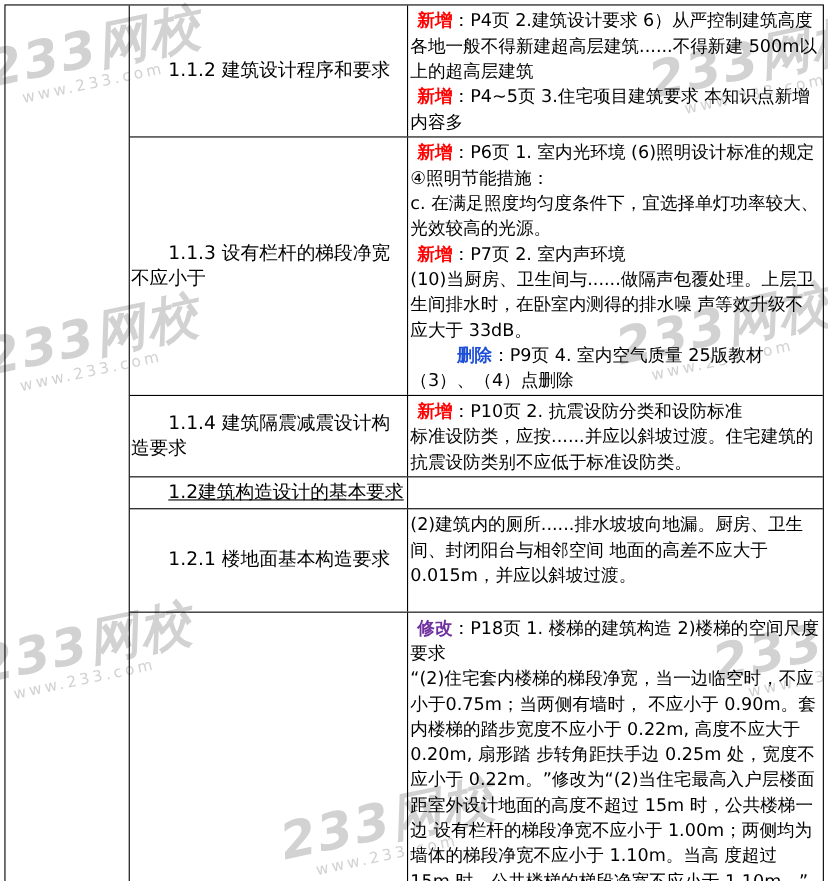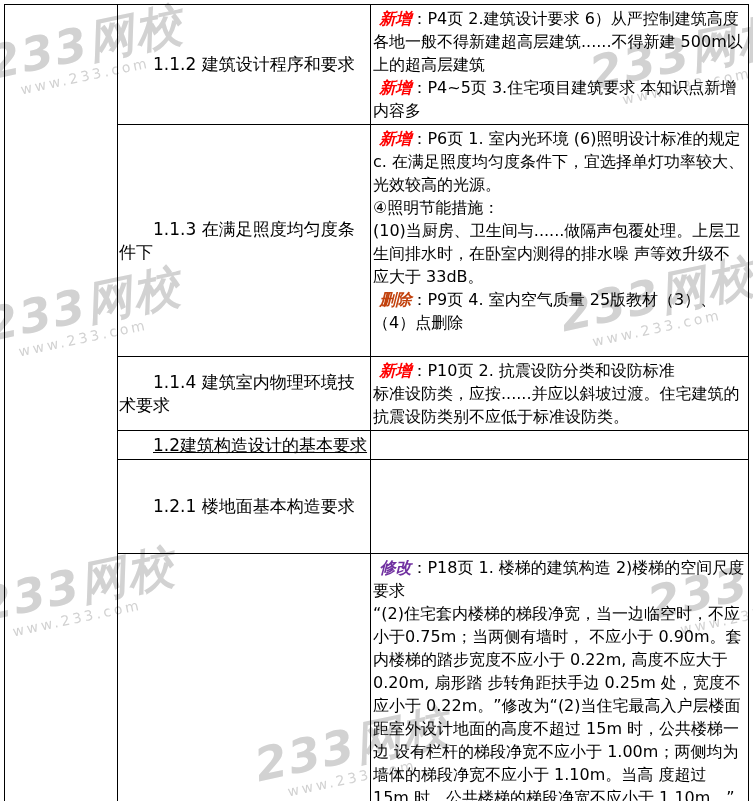--- a/index.html
+++ b/index.html
@@ -38,21 +38,21 @@
     font-size:17px;line-height:23px;
     padding:2px 1px;
   }
   .cell-title p{margin:0;text-indent:2em;width:100%;}
   .cell-content{
     flex:1;padding:2px 3px 2px 2px;
     font-size:16px;line-height:23px;
   }
   .cell-content p{margin:0;}
   .cell-content p.labeled{text-indent:0.4em;}
-  .chg-label{font-weight:bold;font-style:italic;}
+  .chg-label{font-weight:bold;}
 </style>
 </head>
 <body>
 
 <div class="wm" style="left:-12px;top:20px;">
   <span class="wm-brand">233网校</span>
   <span class="wm-url">www.233.com</span>
 </div>
 <div class="wm" style="left:590px;top:30px;">
   <span class="wm-brand">233网校</span>
@@ -86,50 +86,52 @@
         <div class="cell-title">
           <p>1.1.2 建筑设计程序和要求</p>
         </div>
         <div class="cell-content">
           <p class="labeled"><span class="chg-label" style="color: rgb(255, 0, 0);">新增</span>：P4页 2.建筑设计要求 6）从严控制建筑高度 各地一般不得新建超高层建筑......不得新建 500m以上的超高层建筑</p>
           <p class="labeled"><span class="chg-label" style="color: rgb(255, 0, 0);">新增</span>：P4~5页 3.住宅项目建筑要求 本知识点新增内容多</p>
         </div>
       </div>
       <div class="row" style="min-height: 231px;">
         <div class="cell-title">
-          <p>1.1.3 在满足照度均匀度条件下</p>
+          <p>1.1.3 设有栏杆的梯段净宽不应小于</p>
         </div>
         <div class="cell-content">
           <p class="labeled"><span class="chg-label" style="color: rgb(255, 0, 0);">新增</span>：P6页 1. 室内光环境 (6)照明设计标准的规定</p>
+          <p>④照明节能措施：</p>
           <p>c. 在满足照度均匀度条件下，宜选择单灯功率较大、光效较高的光源。</p>
-          <p>④照明节能措施：</p>
+          <p class="labeled"><span class="chg-label" style="color: rgb(255, 0, 0);">新增</span>：P7页 2. 室内声环境</p>
           <p>(10)当厨房、卫生间与......做隔声包覆处理。上层卫生间排水时，在卧室内测得的排水噪 声等效升级不应大于 33dB。</p>
-          <p class="labeled"><span class="chg-label" style="color: #c2410c;">删除</span>：P9页 4. 室内空气质量 25版教材（3）、（4）点删除</p>
+          <p class="labeled"><span class="chg-label" style="color: #1d4ed8; margin-left: 36px;">删除</span>：P9页 4. 室内空气质量 25版教材（3）、（4）点删除</p>
         </div>
       </div>
       <div class="row" style="min-height: 72px;">
         <div class="cell-title">
-          <p>1.1.4 建筑室内物理环境技术要求</p>
+          <p>1.1.4 建筑隔震减震设计构造要求</p>
         </div>
         <div class="cell-content">
           <p class="labeled"><span class="chg-label" style="color: rgb(255, 0, 0);">新增</span>：P10页 2. 抗震设防分类和设防标准</p>
           <p>标准设防类，应按......并应以斜坡过渡。住宅建筑的抗震设防类别不应低于标准设防类。</p>
         </div>
       </div>
       <div class="row" style="min-height: 28px; text-decoration: underline;">
         <div class="cell-title">
           <p>1.2建筑构造设计的基本要求</p>
         </div>
         <div class="cell-content"></div>
       </div>
       <div class="row" style="min-height: 93px;">
         <div class="cell-title">
           <p>1.2.1 楼地面基本构造要求</p>
         </div>
         <div class="cell-content">
+          <p>(2)建筑内的厕所......排水坡坡向地漏。厨房、卫生间、封闭阳台与相邻空间 地面的高差不应大于 0.015m，并应以斜坡过渡。</p>
         </div>
       </div>
       <div class="row" style="min-height: 494px;">
         <div class="cell-title"></div>
         <div class="cell-content">
           <p class="labeled"><span class="chg-label" style="color: rgb(112, 48, 160); text-align: right;">修改</span>：P18页 1. 楼梯的建筑构造 2)楼梯的空间尺度要求</p>
           <p>“(2)住宅套内楼梯的梯段净宽，当一边临空时，不应小于0.75m；当两侧有墙时， 不应小于 0.90m。套内楼梯的踏步宽度不应小于 0.22m, 高度不应大于 0.20m, 扇形踏 步转角距扶手边 0.25m 处，宽度不应小于 0.22m。”修改为“(2)当住宅最高入户层楼面距室外设计地面的高度不超过 15m 时，公共楼梯一边 设有栏杆的梯段净宽不应小于 1.00m；两侧均为墙体的梯段净宽不应小于 1.10m。当高 度超过 15m 时，公共楼梯的梯段净宽不应小于 1.10m。”</p>
         </div>
       </div>
     </div>

